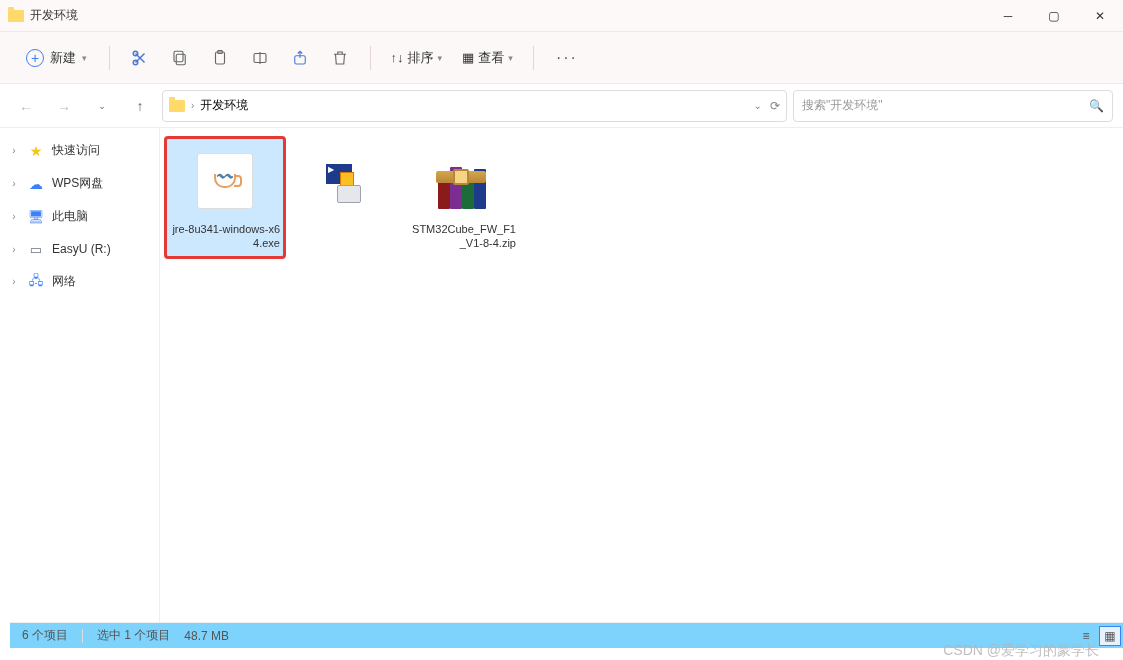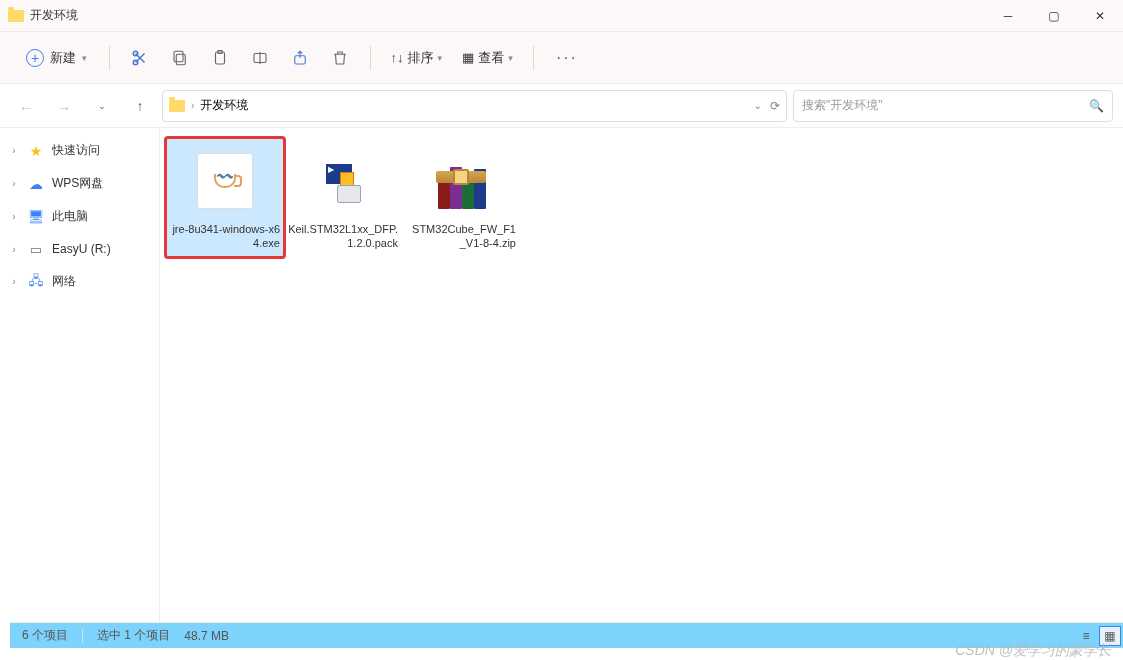--- a/index.html
+++ b/index.html
@@ -60,21 +60,21 @@
 .book.b2 { left: 14px; height: 42px; background: #7c2d92; }
 .book.b3 { left: 26px; height: 36px; background: #1e6b3a; }
 .book.b4 { left: 38px; height: 40px; background: #1e3a8a; }
 .rar-belt { position: absolute; top: 18px; width: 100%; height: 12px; background: linear-gradient(#d4a74a,#b8863a); border-radius: 2px; }
 .rar-buckle { position: absolute; top: 16px; left: 17px; width: 16px; height: 16px; background: #f5d483; border: 2px solid #b8863a; border-radius: 2px; }
 .statusbar { position: absolute; bottom: 12px; left: 10px; width: 100%; height: 26px; display: flex; align-items: center; padding: 0 12px; font-size: 12px; color: #555; gap: 14px; border-top: 1px solid #eee; background: #7dd3fc; }
 .statusbar .sep { width: 1px; height: 14px; background: #ddd; }
 .viewbtns { margin-left: auto; display: flex; gap: 2px; }
 .viewbtn { width: 22px; height: 20px; border: 1px solid transparent; display: flex; align-items: center; justify-content: center; cursor: pointer; color: #555; }
 .viewbtn.active { border-color: #3b82f6; background: #e8f2ff; }
-.watermark { position: absolute; bottom: 0; right: 12px; font-size: 14px; color: rgba(180,180,180,0.85); font-style: italic; }
+.watermark { position: absolute; bottom: 0; right: 24px; font-size: 14px; color: rgba(180,180,180,0.85); }
 </style>
 </head>
 <body>
 
 <div class="titlebar">
   <div class="folder-ico"></div>
   <span class="title-text">开发环境</span>
   <div class="winctl">
     <div>─</div>
     <div>▢</div>
@@ -198,21 +198,20 @@
         </div>
     <div class="fname">jre-8u341-windows-x64.exe</div>
       </div>
       <div class="file">
         <div class="thumb">
           <div class="installer-ico">
             <div class="inst-panel"></div>
             <div class="inst-box"></div>
           </div>
         </div>
-    <div class="fname">Keil.STM32L1xx_DFP.1.2.0.pack</div>
       </div>
       <div class="file">
         <div class="thumb">
           <div class="rar-ico">
             <div class="rar-books">
               <div class="book b1"></div>
               <div class="book b2"></div>
               <div class="book b3"></div>
               <div class="book b4"></div>
             </div>

